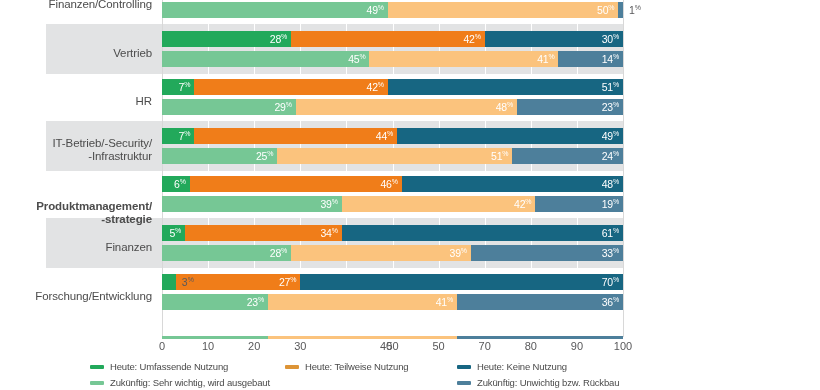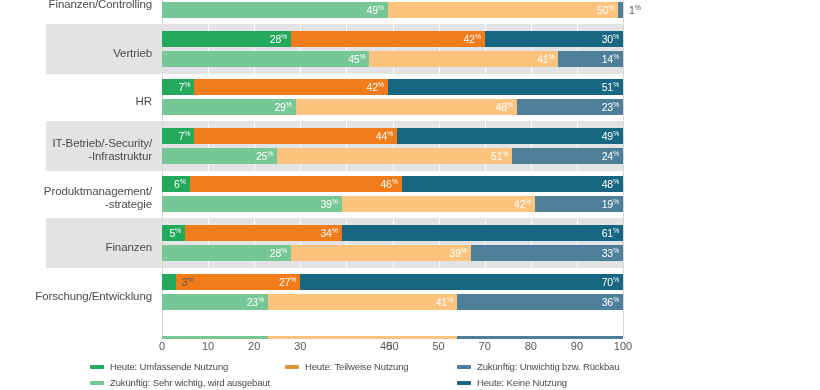--- a/index.html
+++ b/index.html
@@ -267,21 +267,21 @@
           </div>
           <div class="seg" style="left: 115.25px; width: 235.11px; background: rgb(251, 195, 125);">
             <span class="val"><span>51<sup>%</sup></span></span>
           </div>
           <div class="seg" style="left: 350.36px; width: 110.64px; background: rgb(77, 127, 155);">
             <span class="val"><span>24<sup>%</sup></span></span>
           </div>
         </div>
       </div>
       <div class="cat-row" style="top: 176.4px; height: 36px;">
-        <div class="cat-label" style="top: 9px;"><span>Produktmanagement/</span><span class="l2">-strategie</span></div>
+        <div class="cat-label" style="top: 24px; font-weight: bold;"><span>Produktmanagement/</span><span class="l2">-strategie</span></div>
         <div class="bar-track" style="top: 0px;">
           <div class="seg" style="left: 0px; width: 27.66px; background: rgb(34, 169, 91);">
             <span class="val"><span>6<sup>%</sup></span></span>
           </div>
           <div class="seg" style="left: 27.66px; width: 212.06px; background: rgb(240, 125, 25);">
             <span class="val"><span>46<sup>%</sup></span></span>
           </div>
           <div class="seg" style="left: 239.72px; width: 221.28px; background: rgb(23, 102, 130);">
             <span class="val"><span>48<sup>%</sup></span></span>
           </div>
@@ -381,23 +381,23 @@
         </div>
       </div>
       <div class="legend-col" style="left: 285px;">
         <div class="legend-item">
           <span class="legend-swatch" style="background: rgb(221, 148, 54);"></span>
           <span class="legend-text">Heute: Teilweise Nutzung</span>
         </div>
       </div>
       <div class="legend-col" style="left: 457px;">
         <div class="legend-item">
+          <span class="legend-swatch" style="background: rgb(23, 102, 130);"></span>
+          <span class="legend-text">Heute: Keine Nutzung</span>
+        </div>
+        <div class="legend-item">
           <span class="legend-swatch" style="background: rgb(77, 127, 155);"></span>
           <span class="legend-text">Zukünftig: Unwichtig bzw. Rückbau</span>
         </div>
-        <div class="legend-item">
-          <span class="legend-swatch" style="background: rgb(23, 102, 130);"></span>
-          <span class="legend-text">Heute: Keine Nutzung</span>
-        </div>
       </div>
     </div>
 
 </div>
 
 </body></html>

